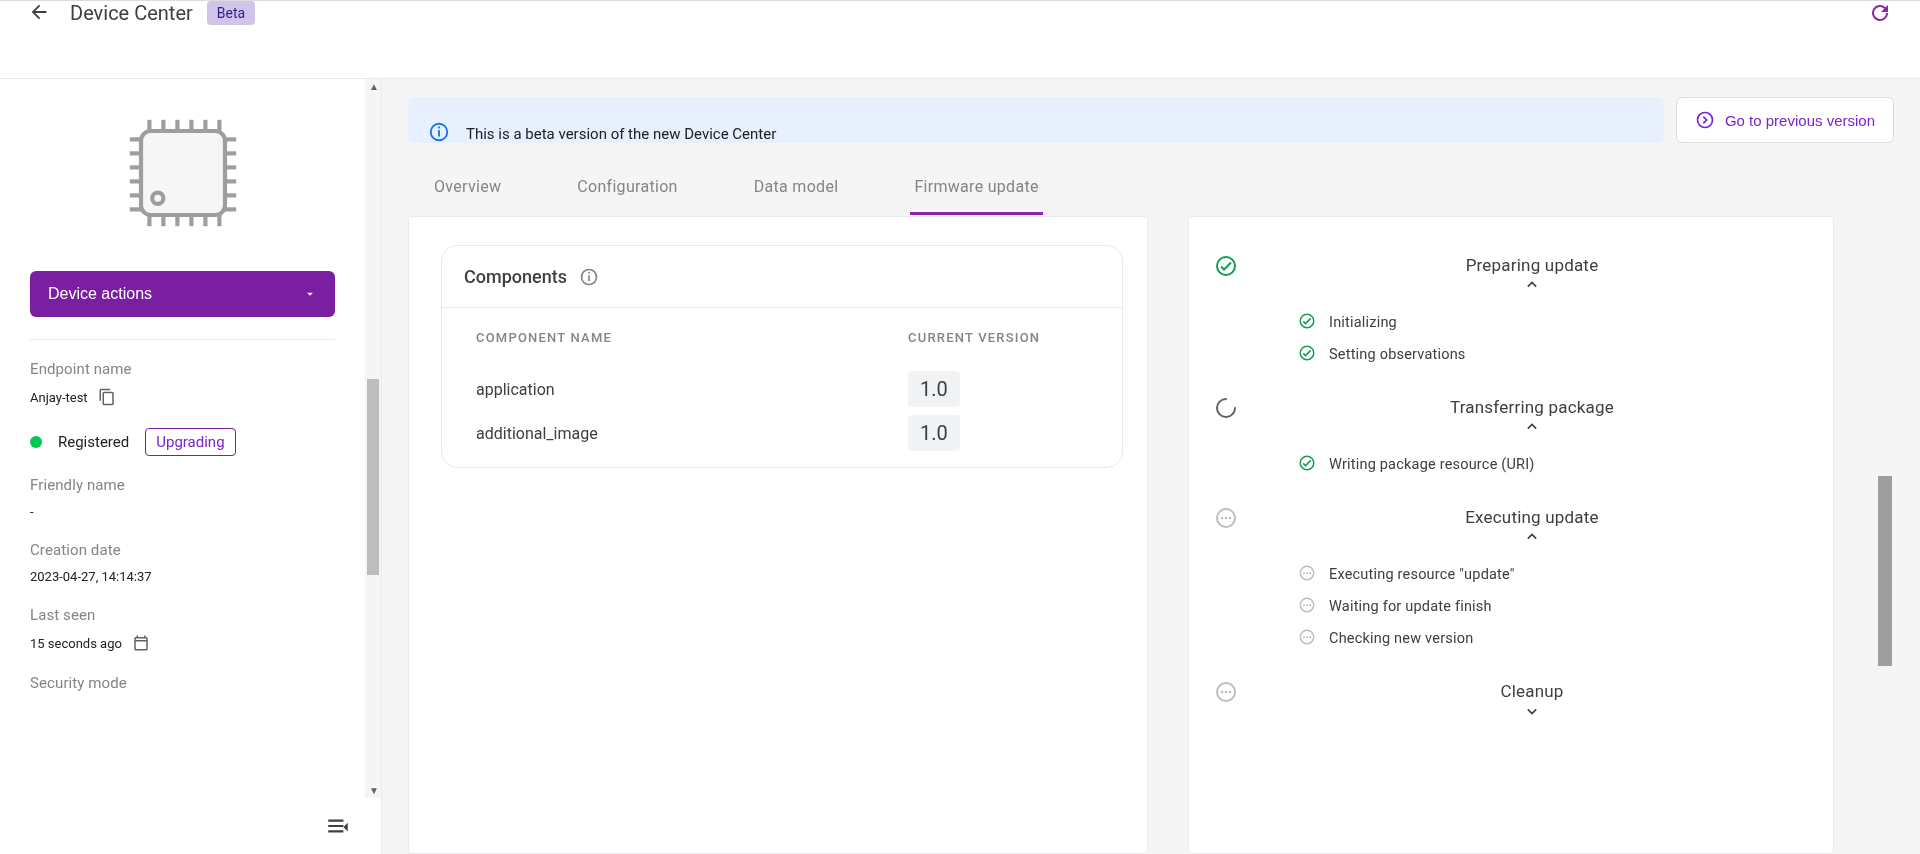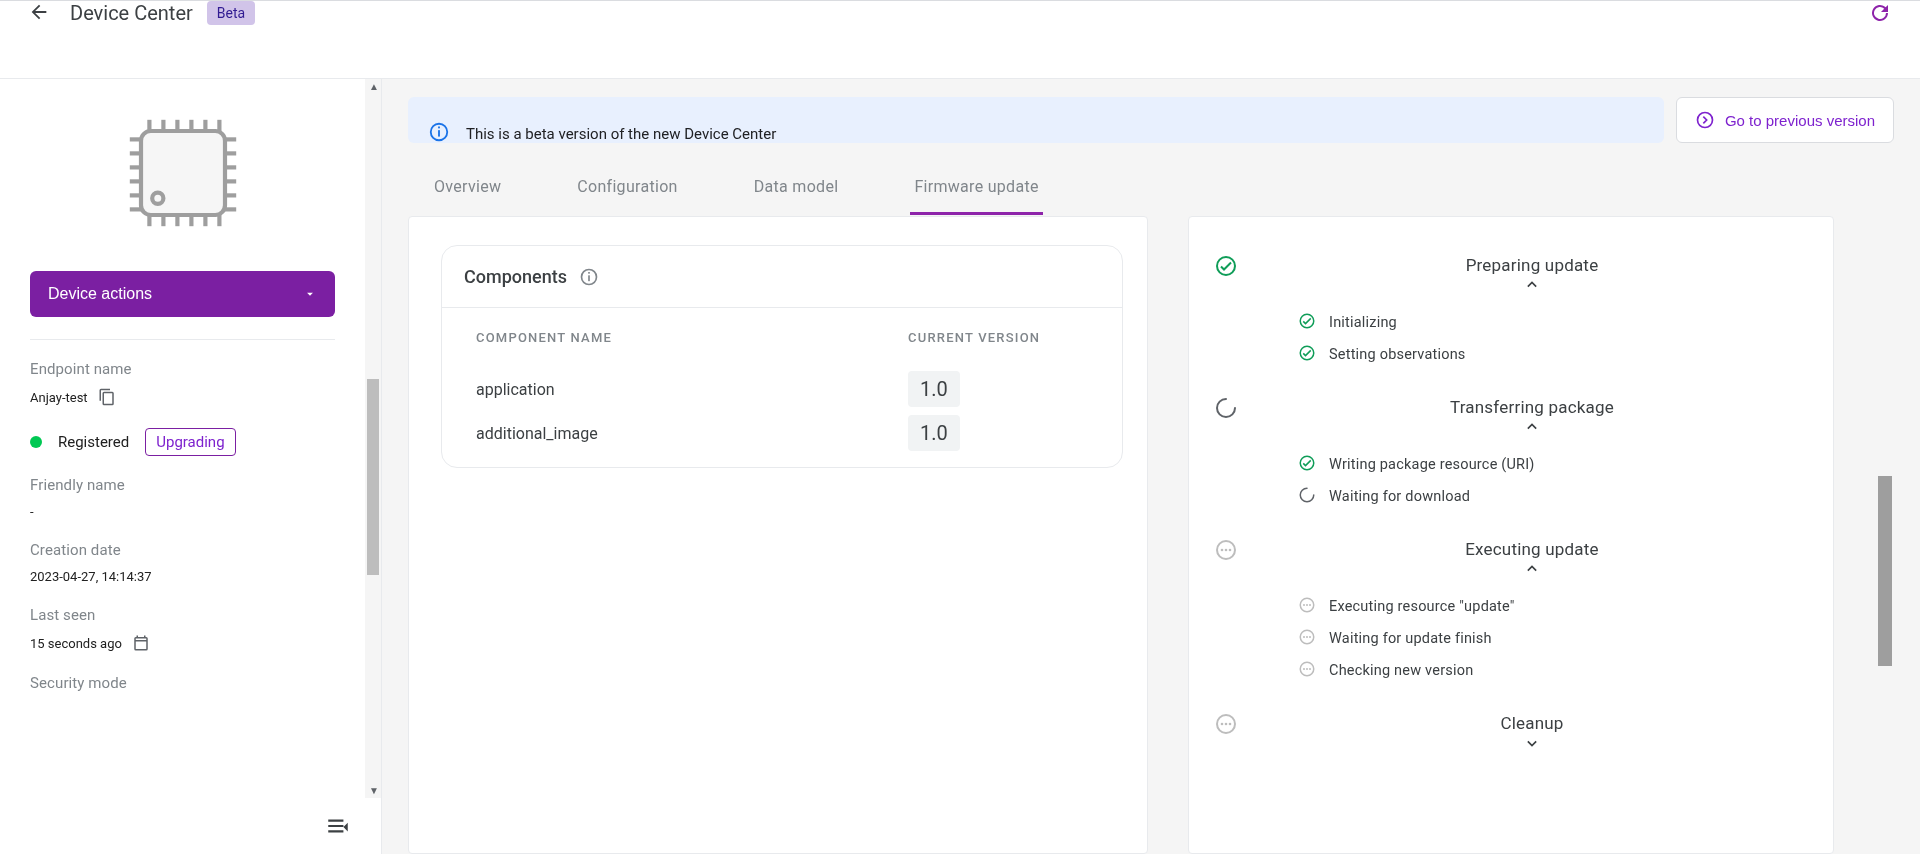--- a/index.html
+++ b/index.html
@@ -529,28 +529,20 @@
                 <div class="step-sub">
                   <div class="sub-item">
                     <span class="icon-slot">
                       <svg width="18" height="18" viewBox="0 0 24 24">
                         <circle cx="12" cy="12" r="9" fill="none" stroke="#0f9d58" stroke-width="2"></circle>
                         <path d="M7 12.5l3 3 7-7" fill="none" stroke="#0f9d58" stroke-width="2"></path>
                       </svg>
                     </span>
                     <span>Writing package resource (URI)</span>
                   </div>
-                  <div class="sub-item">
-                    <span class="icon-slot">
-                      <svg width="18" height="18" viewBox="0 0 24 24">
-                        <path d="M12 3a9 9 0 1 0 9 9" fill="none" stroke="#5f6368" stroke-width="2" stroke-linecap="round"></path>
-                      </svg>
-                    </span>
-                    <span>Waiting for download</span>
-                  </div>
                 </div>
               </div>
               <div class="step" style="margin-bottom: 18px;">
                 <div class="step-icon">
                   <svg width="24" height="24" viewBox="0 0 24 24">
                     <circle cx="12" cy="12" r="9" fill="none" stroke="#bdbdbd" stroke-width="2"></circle>
                     <circle cx="8" cy="12" r="1.3" fill="#bdbdbd"></circle>
                     <circle cx="12" cy="12" r="1.3" fill="#bdbdbd"></circle>
                     <circle cx="16" cy="12" r="1.3" fill="#bdbdbd"></circle>
                   </svg>

